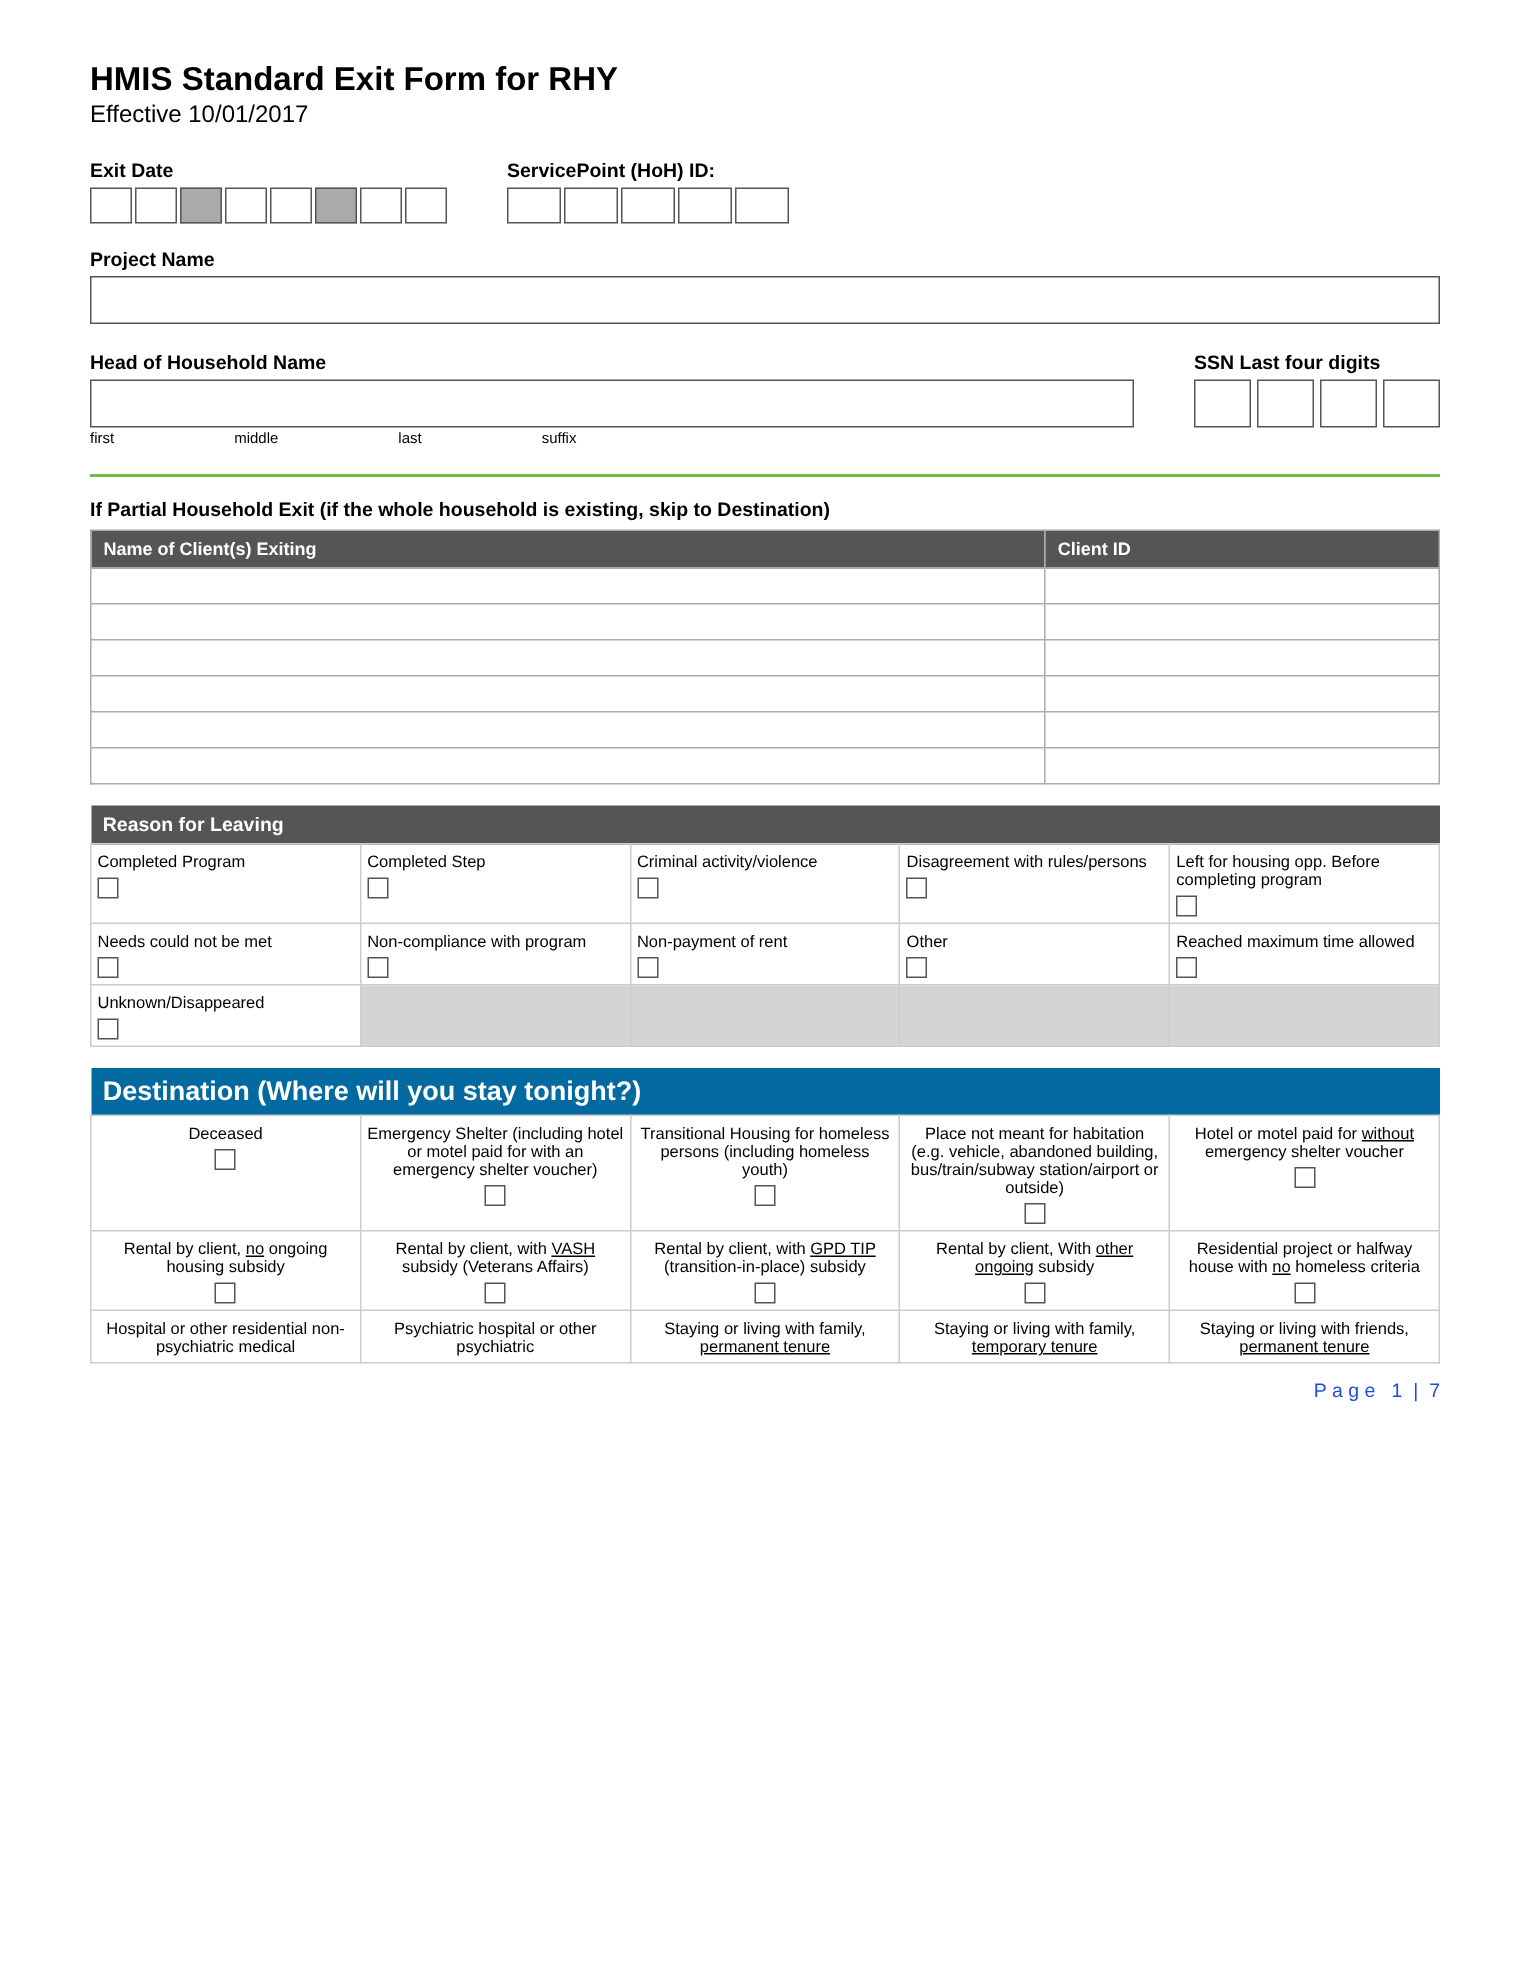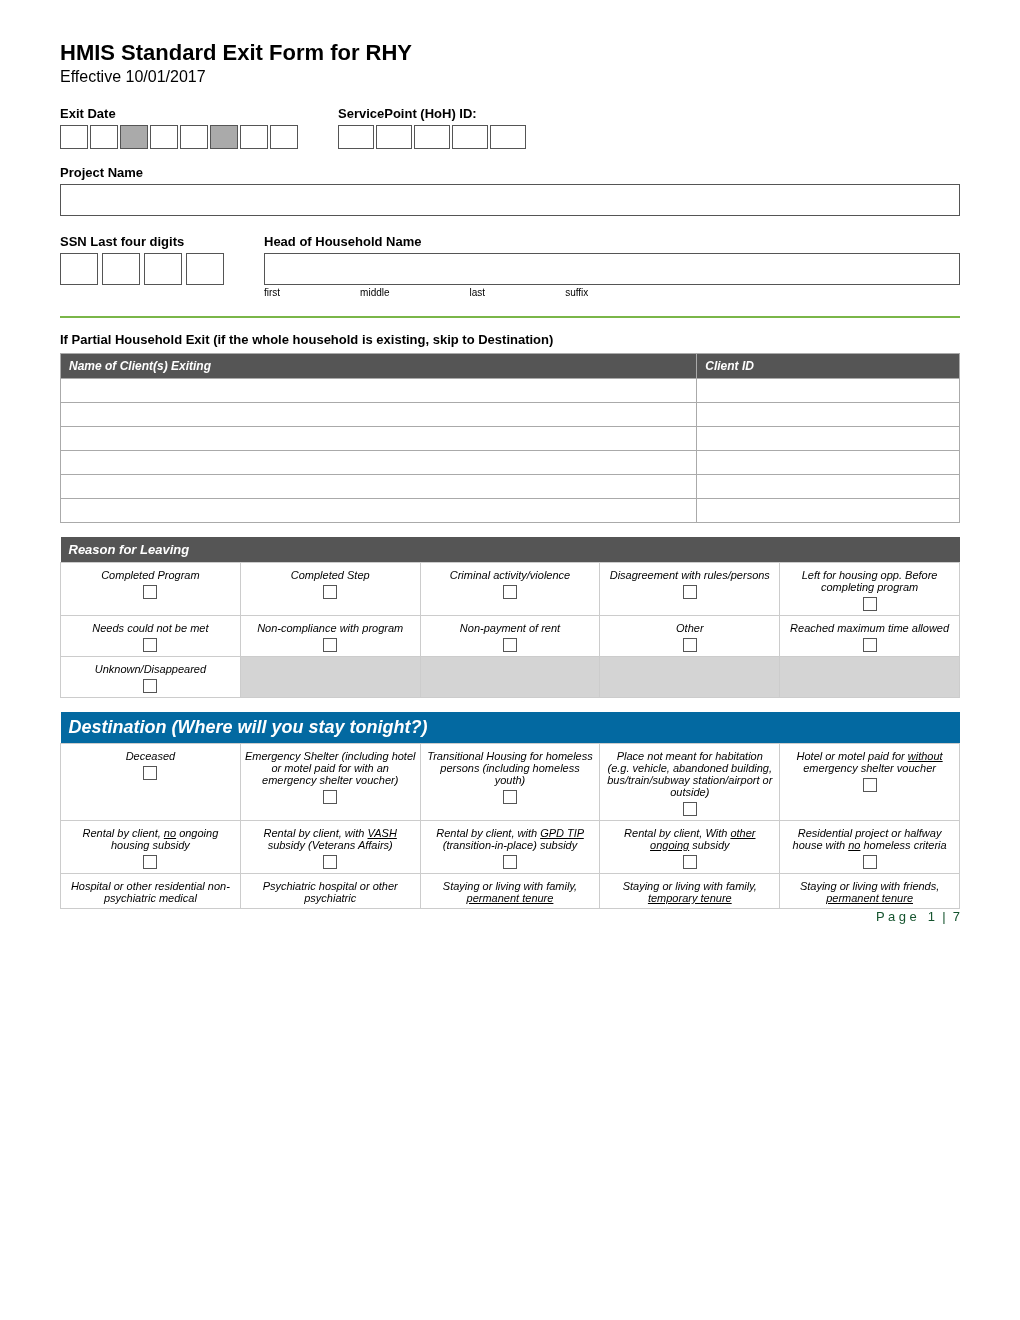--- a/index.html
+++ b/index.html
@@ -101,42 +101,41 @@
       margin: 18px 0 14px 0;
     }
     .section-title {
       font-weight: bold;
       font-size: 13px;
       margin-bottom: 6px;
     }
     table {
       width: 100%;
       border-collapse: collapse;
-      font-style: italic;
     }
     .partial-table td {
       border: 1px solid #aaa;
       height: 24px;
     }
     .reason-table {
       width: 100%;
       border-collapse: collapse;
       margin-top: 4px;
     }
     .reason-header {
       background: #555;
       color: #fff;
       font-weight: bold;
       padding: 5px 8px;
       font-size: 13px;
     }
     .reason-cell {
       border: 1px solid #ccc;
       padding: 6px 4px 4px 4px;
-      text-align: center;
+      text-align: left;
       vertical-align: top;
       font-size: 11px;
       width: 20%;
     }
     .checkbox {
       display: inline-block;
       width: 14px;
       height: 14px;
       border: 1px solid #555;
       margin-top: 4px;
@@ -153,21 +152,22 @@
       border: 1px solid #ccc;
       padding: 6px 4px 4px 4px;
       text-align: center;
       vertical-align: top;
       font-size: 11px;
       width: 20%;
     }
     .page-num {
       text-align: right;
       font-size: 13px;
-      color: #14532d;
+      margin-top: 10px;
+      color: #1d4ed8;
     }
     .underline { text-decoration: underline; }
     .partial-header-row td {
       background: #555;
       color: #fff;
       font-weight: bold;
       padding: 5px 8px;
       font-size: 12px;
     }
   </style>
@@ -202,39 +202,39 @@
     </div>
   </div>
 </div>
 
 <div style="margin-bottom: 18px;">
   <div class="form-label">Project Name</div>
   <input type="text" class="wide-input" style="width: 100%;">
 </div>
 
 <div class="hoh-section" style="margin-bottom: 18px;">
-  <div class="form-group">
-    <div class="form-label">SSN Last four digits</div>
-    <div class="ssn-fields">
-      <div class="ssn-box"></div>
-      <div class="ssn-box"></div>
-      <div class="ssn-box"></div>
-      <div class="ssn-box"></div>
-    </div>
-  </div>
   <div class="form-group" style="flex:1;">
     <div class="form-label">Head of Household Name</div>
     <input type="text" class="hoh-name-field" style="width: 100%;">
     <div class="hoh-sub">
       <span>first</span>
       <span>middle</span>
       <span>last</span>
       <span>suffix</span>
     </div>
   </div>
+  <div class="form-group">
+    <div class="form-label">SSN Last four digits</div>
+    <div class="ssn-fields">
+      <div class="ssn-box"></div>
+      <div class="ssn-box"></div>
+      <div class="ssn-box"></div>
+      <div class="ssn-box"></div>
+    </div>
+  </div>
 </div>
 
 <hr class="divider">
 
 <div class="section-title">If Partial Household Exit (if the whole household is existing, skip to Destination)</div>
 <table class="partial-table">
   <tbody>
       <tr class="partial-header-row">
     <td>Name of Client(s) Exiting</td>
     <td>Client ID</td>

